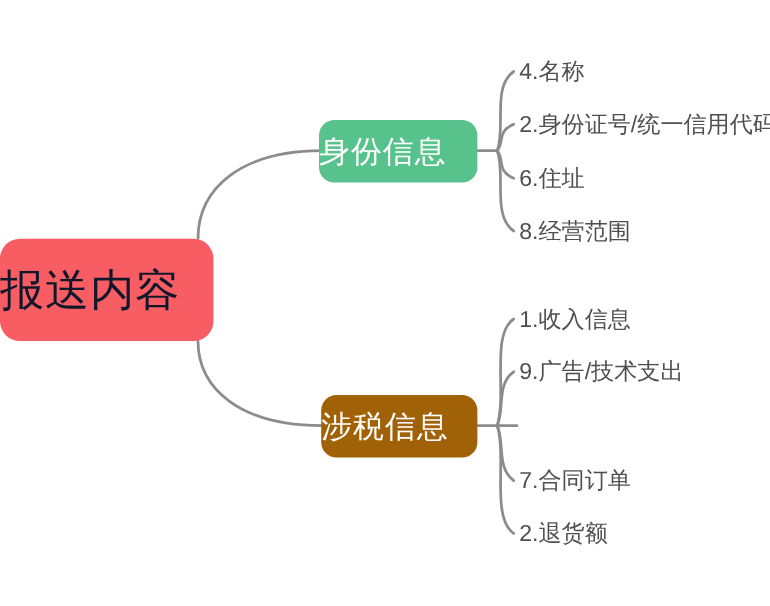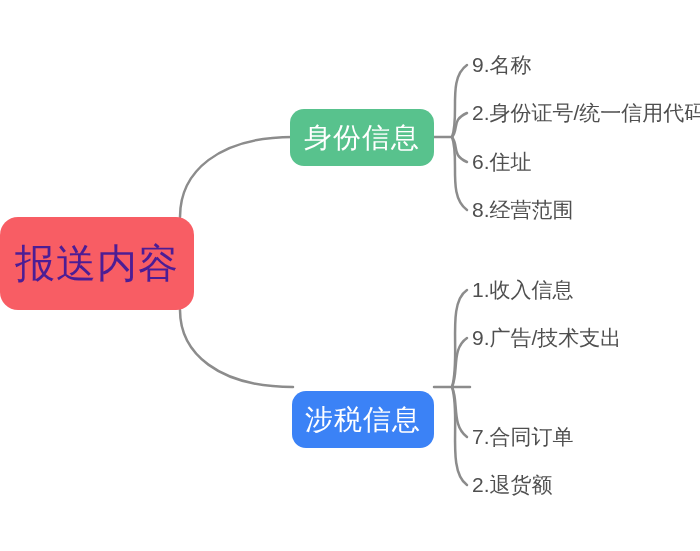--- a/index.html
+++ b/index.html
@@ -22,21 +22,21 @@
   .connectors path {
     fill: none;
     stroke: var(--line-color, #8c8c8c);
     stroke-width: 2.5;
     stroke-linecap: round;
   }
   .node {
     position: absolute;
     display: flex;
     align-items: center;
-    justify-content: center;
+    justify-content: flex-start;
     box-sizing: border-box;
     cursor: default;
   }
   .root-node {
     left: 0px; top: 217px;
     width: 194px; height: 93px;
     border-radius: 18px;
     font-size: 40px;
     letter-spacing: 1px;
   }
@@ -74,33 +74,33 @@
     <path d="M 452 137 C 460 158 447 196 467 210"></path>
 
     <path d="M 434 387 L 452 387"></path>
     <path d="M 452 387 C 461 357 446 304 467 290"></path>
     <path d="M 452 387 C 459 372 451 349 467 338"></path>
     <path d="M 452 387 L 470 387"></path>
     <path d="M 452 387 C 459 402 451 425 467 437"></path>
     <path d="M 452 387 C 461 416 446 470 467 485"></path>
   </svg>
 
-  <div class="node root-node" style="background-color: rgb(248, 93, 100); color: #4c1d95;">
+  <div class="node root-node" style="background-color: rgb(248, 93, 100); color: #0f172a;">
     <span>报送内容</span>
   </div>
 
   <div class="node branch-node branch-top" style="background-color: rgb(88, 194, 141); color: rgb(255, 255, 255);">
     <span>身份信息</span>
   </div>
 
-  <div class="node branch-node branch-bottom" style="background-color: #3b82f6; color: rgb(255, 255, 255); margin-top: 32px;">
+  <div class="node branch-node branch-bottom" style="background-color: #a16207; color: rgb(255, 255, 255);">
     <span>涉税信息</span>
   </div>
 
-  <div class="leaf" style="top:65px">9.名称</div>
+  <div class="leaf" style="top:65px">4.名称</div>
   <div class="leaf" style="top:113px">2.身份证号/统一信用代码</div>
   <div class="leaf" style="top:162px">6.住址</div>
   <div class="leaf" style="top:210px">8.经营范围</div>
 
   <div class="leaf" style="top:290px">1.收入信息</div>
   <div class="leaf" style="top:338px">9.广告/技术支出</div>
   <div class="leaf" style="top:437px">7.合同订单</div>
   <div class="leaf" style="top:485px">2.退货额</div>
 
 </div>

